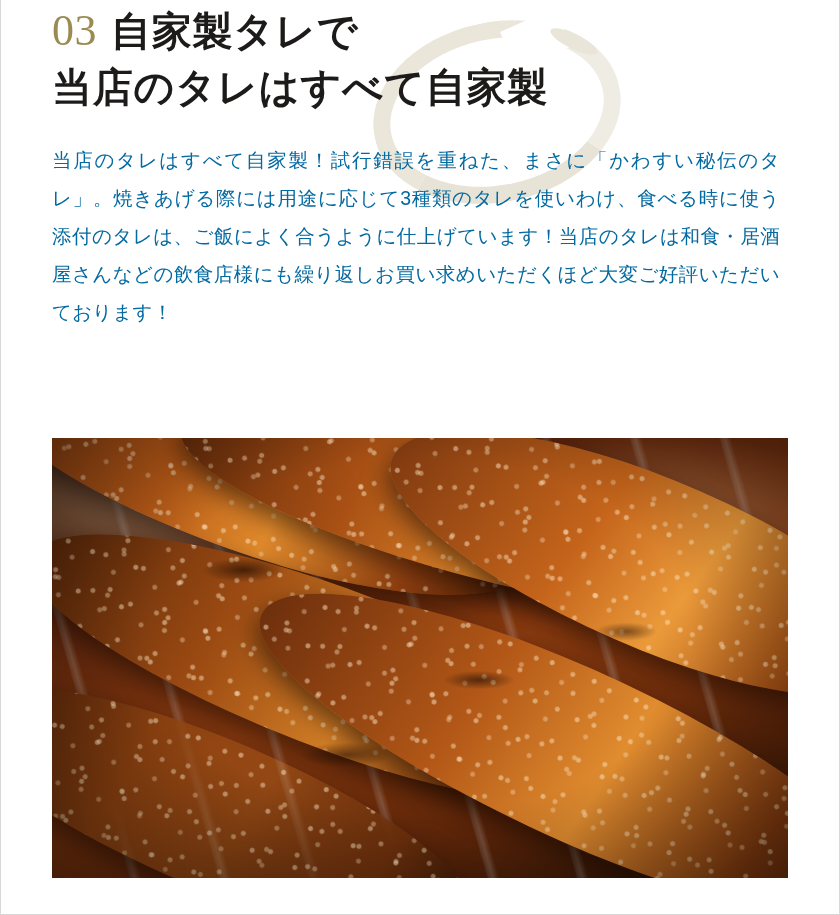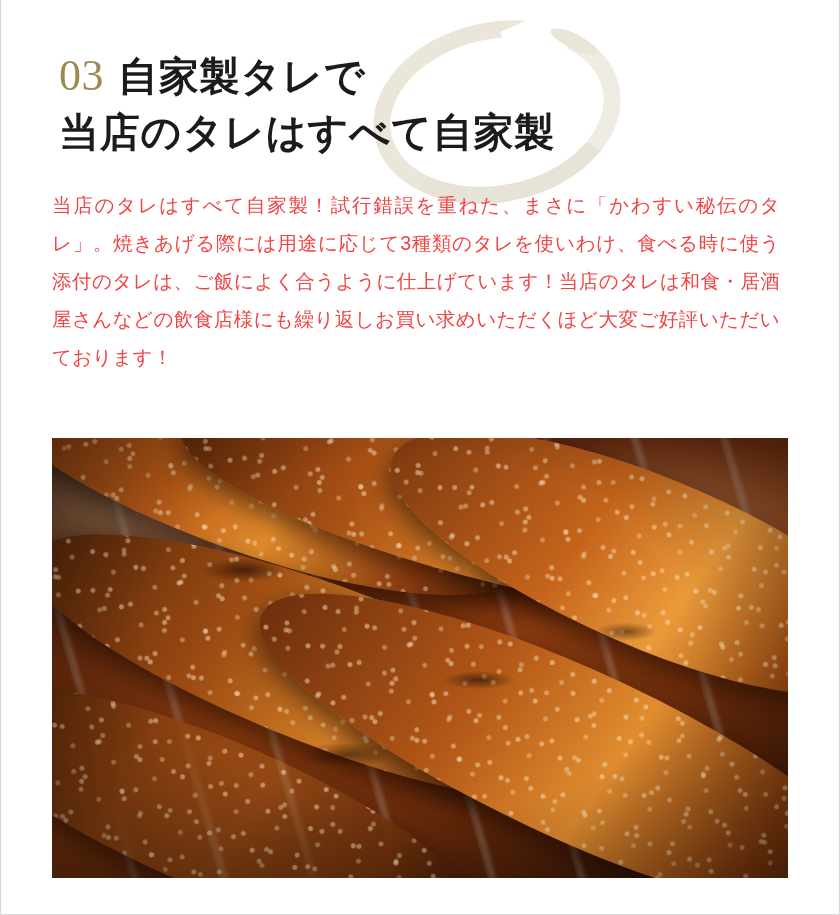--- a/index.html
+++ b/index.html
@@ -71,22 +71,21 @@
 
   .content {
     position: absolute;
     left: 52px;
     top: 0;
     width: 736px;
   }
 
   .heading {
     position: relative;
-    margin: 7px;
-    padding-top: 38px;
+    margin: 0;
     font-family: "Liberation Serif", serif;
     font-weight: 700;
     font-size: 40px;
     line-height: 1.42;
     letter-spacing: .02em;
     color: #1d1b1a;
     z-index: 2;
   }
   .heading .num {
     font-family: "Liberation Serif", serif;
@@ -102,21 +101,21 @@
   }
 
   .body-copy {
     position: relative;
     margin: 24px 0 0 0;
     width: 728px;
     font-family: "Liberation Sans", sans-serif;
     font-size: 19.5px;
     line-height: 1.95;
     letter-spacing: .01em;
-    color: #ef4444;
+    color: #0369a1;
     z-index: 2;
     text-align: justify;
   }
 
   .photo-wrap {
     position: absolute;
     left: 52px;
     top: 438px;
     width: 736px;
     height: 440px;

